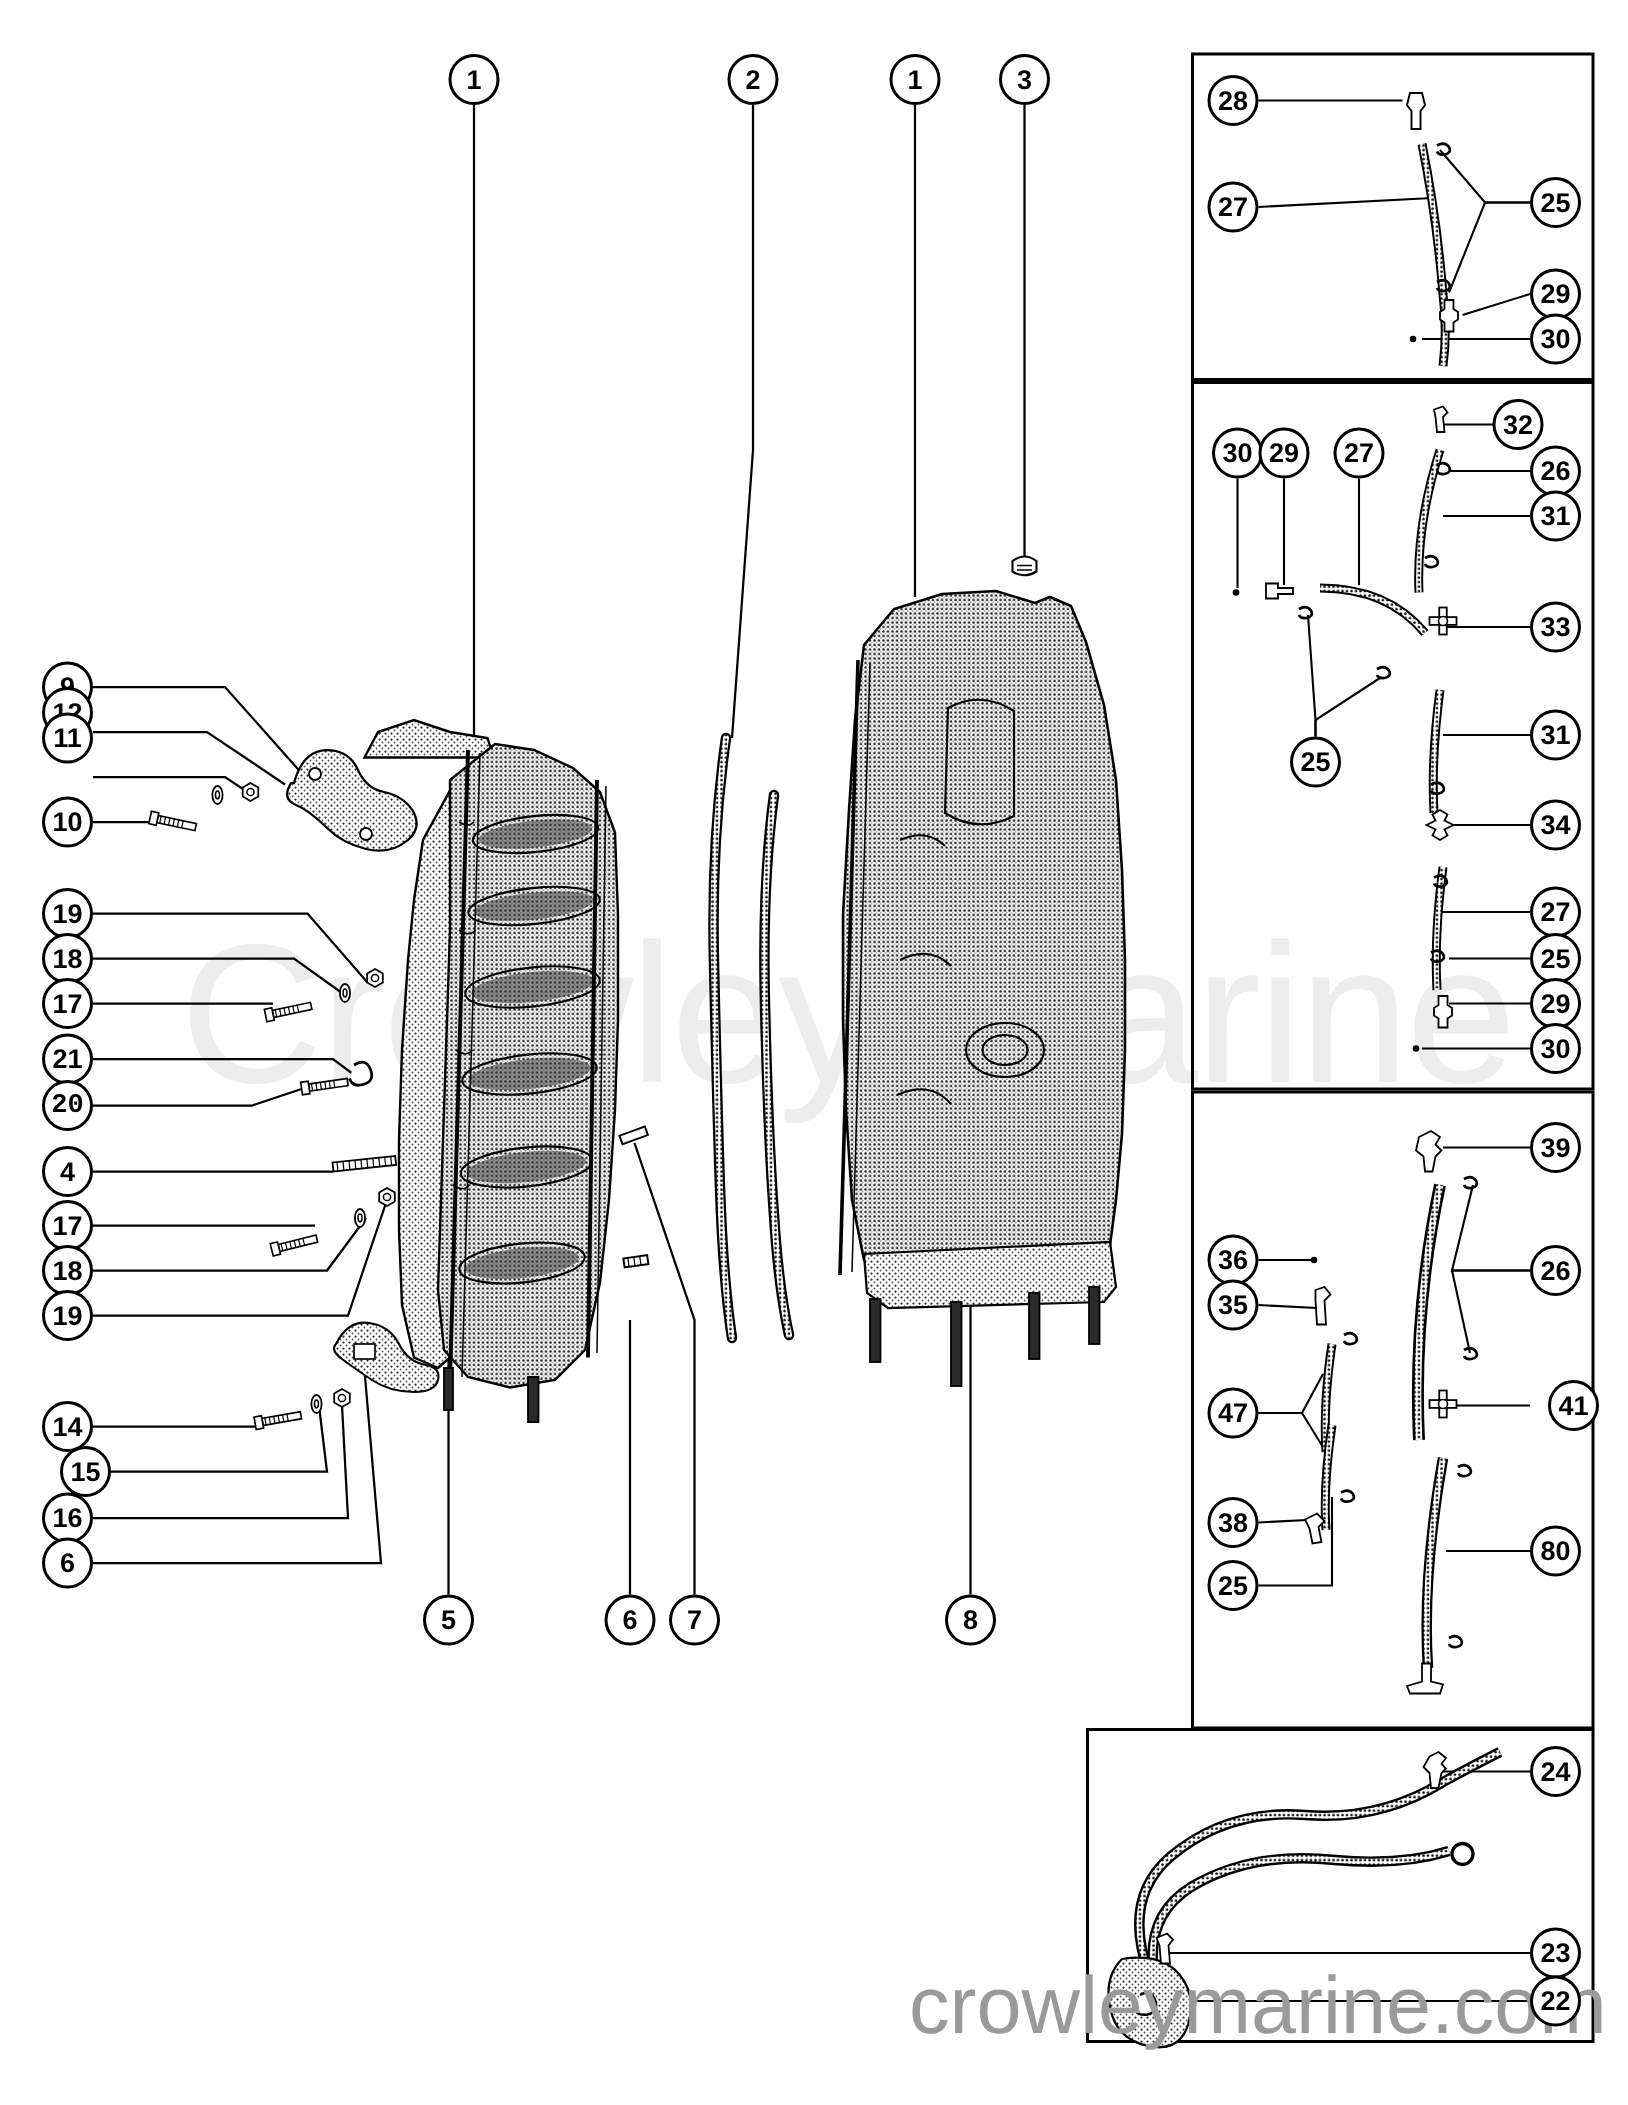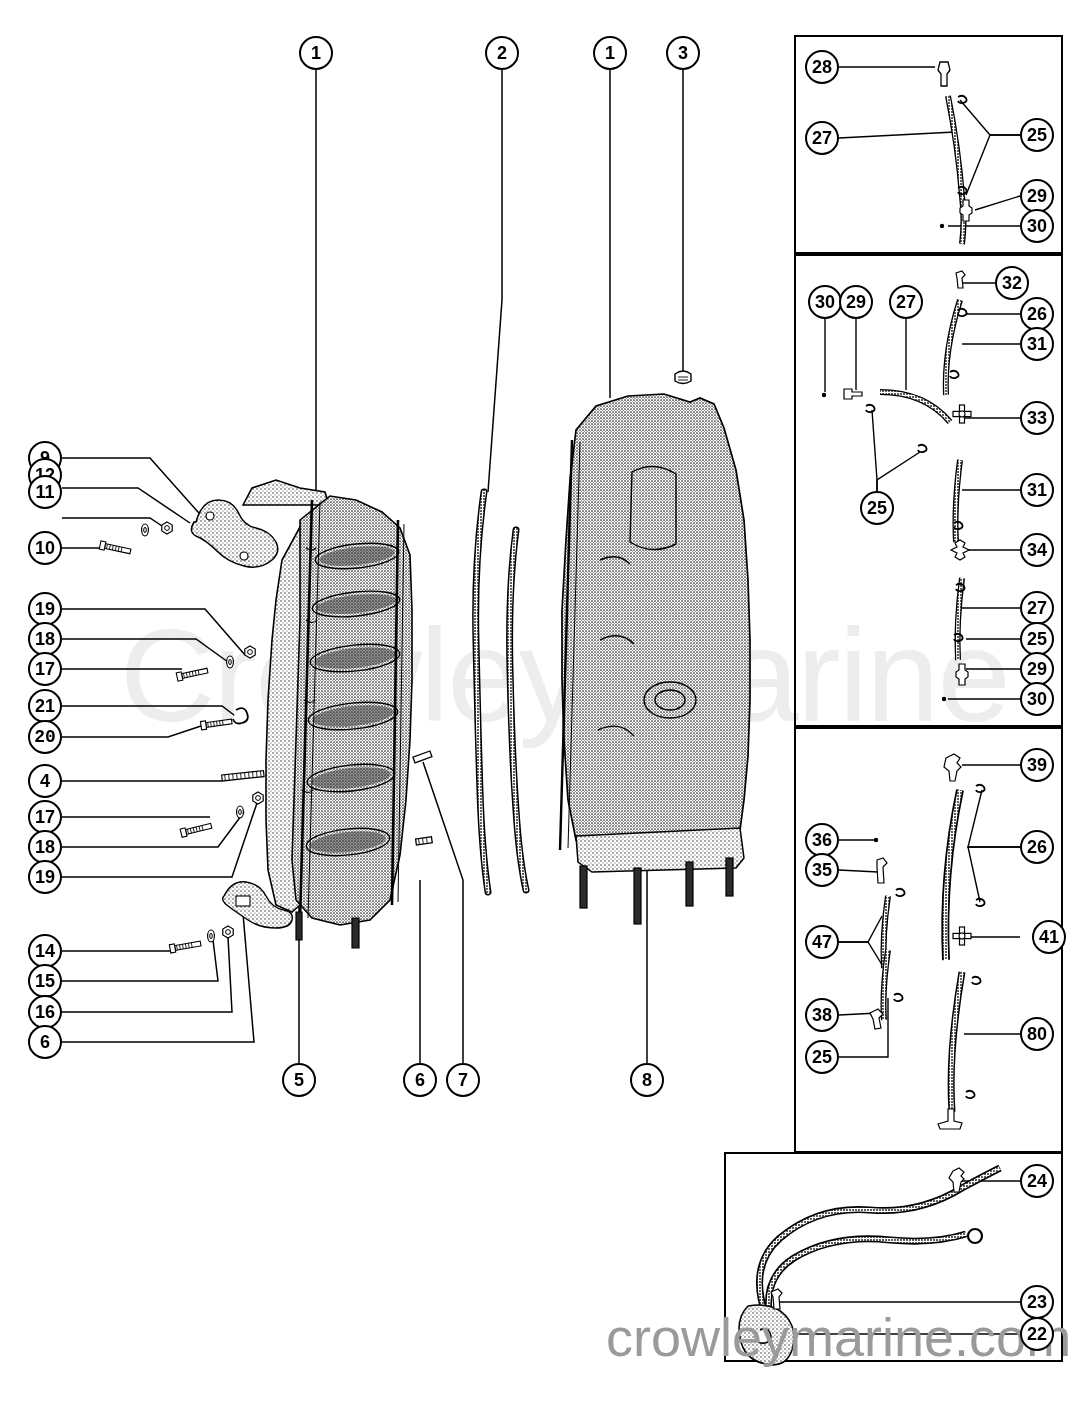--- a/index.html
+++ b/index.html
@@ -518,21 +518,21 @@
       <div class="callout" style="left: 28px; top: 592px;">19</div>
       <div class="callout" style="left: 28px; top: 622px;">18</div>
       <div class="callout" style="left: 28px; top: 652px;">17</div>
       <div class="callout" style="left: 28px; top: 689px;">21</div>
       <div class="callout" style="left: 28px; top: 720px; font-family: Liberation Mono, monospace;">20</div>
       <div class="callout" style="left: 28px; top: 764px;">4</div>
       <div class="callout" style="left: 28px; top: 800px;">17</div>
       <div class="callout" style="left: 28px; top: 830px;">18</div>
       <div class="callout" style="left: 28px; top: 860px;">19</div>
       <div class="callout" style="left: 28px; top: 934px;">14</div>
-      <div class="callout" style="left: 28px; top: 964px;">15</div>
+      <div class="callout" style="left: 40px; top: 964px;">15</div>
       <div class="callout" style="left: 28px; top: 995px;">16</div>
       <div class="callout" style="left: 28px; top: 1025px;">6</div>
       <div class="callout" style="left: 282px; top: 1063px;">5</div>
       <div class="callout" style="left: 403px; top: 1063px;">6</div>
       <div class="callout" style="left: 446px; top: 1063px;">7</div>
       <div class="callout" style="left: 630px; top: 1063px;">8</div>
       <div class="callout" style="left: 805px; top: 50px; text-align: center;">28</div>
       <div class="callout" style="left: 805px; top: 121px;">27</div>
       <div class="callout" style="left: 1020px; top: 118px;">25</div>
       <div class="callout" style="left: 1020px; top: 179px;">29</div>

